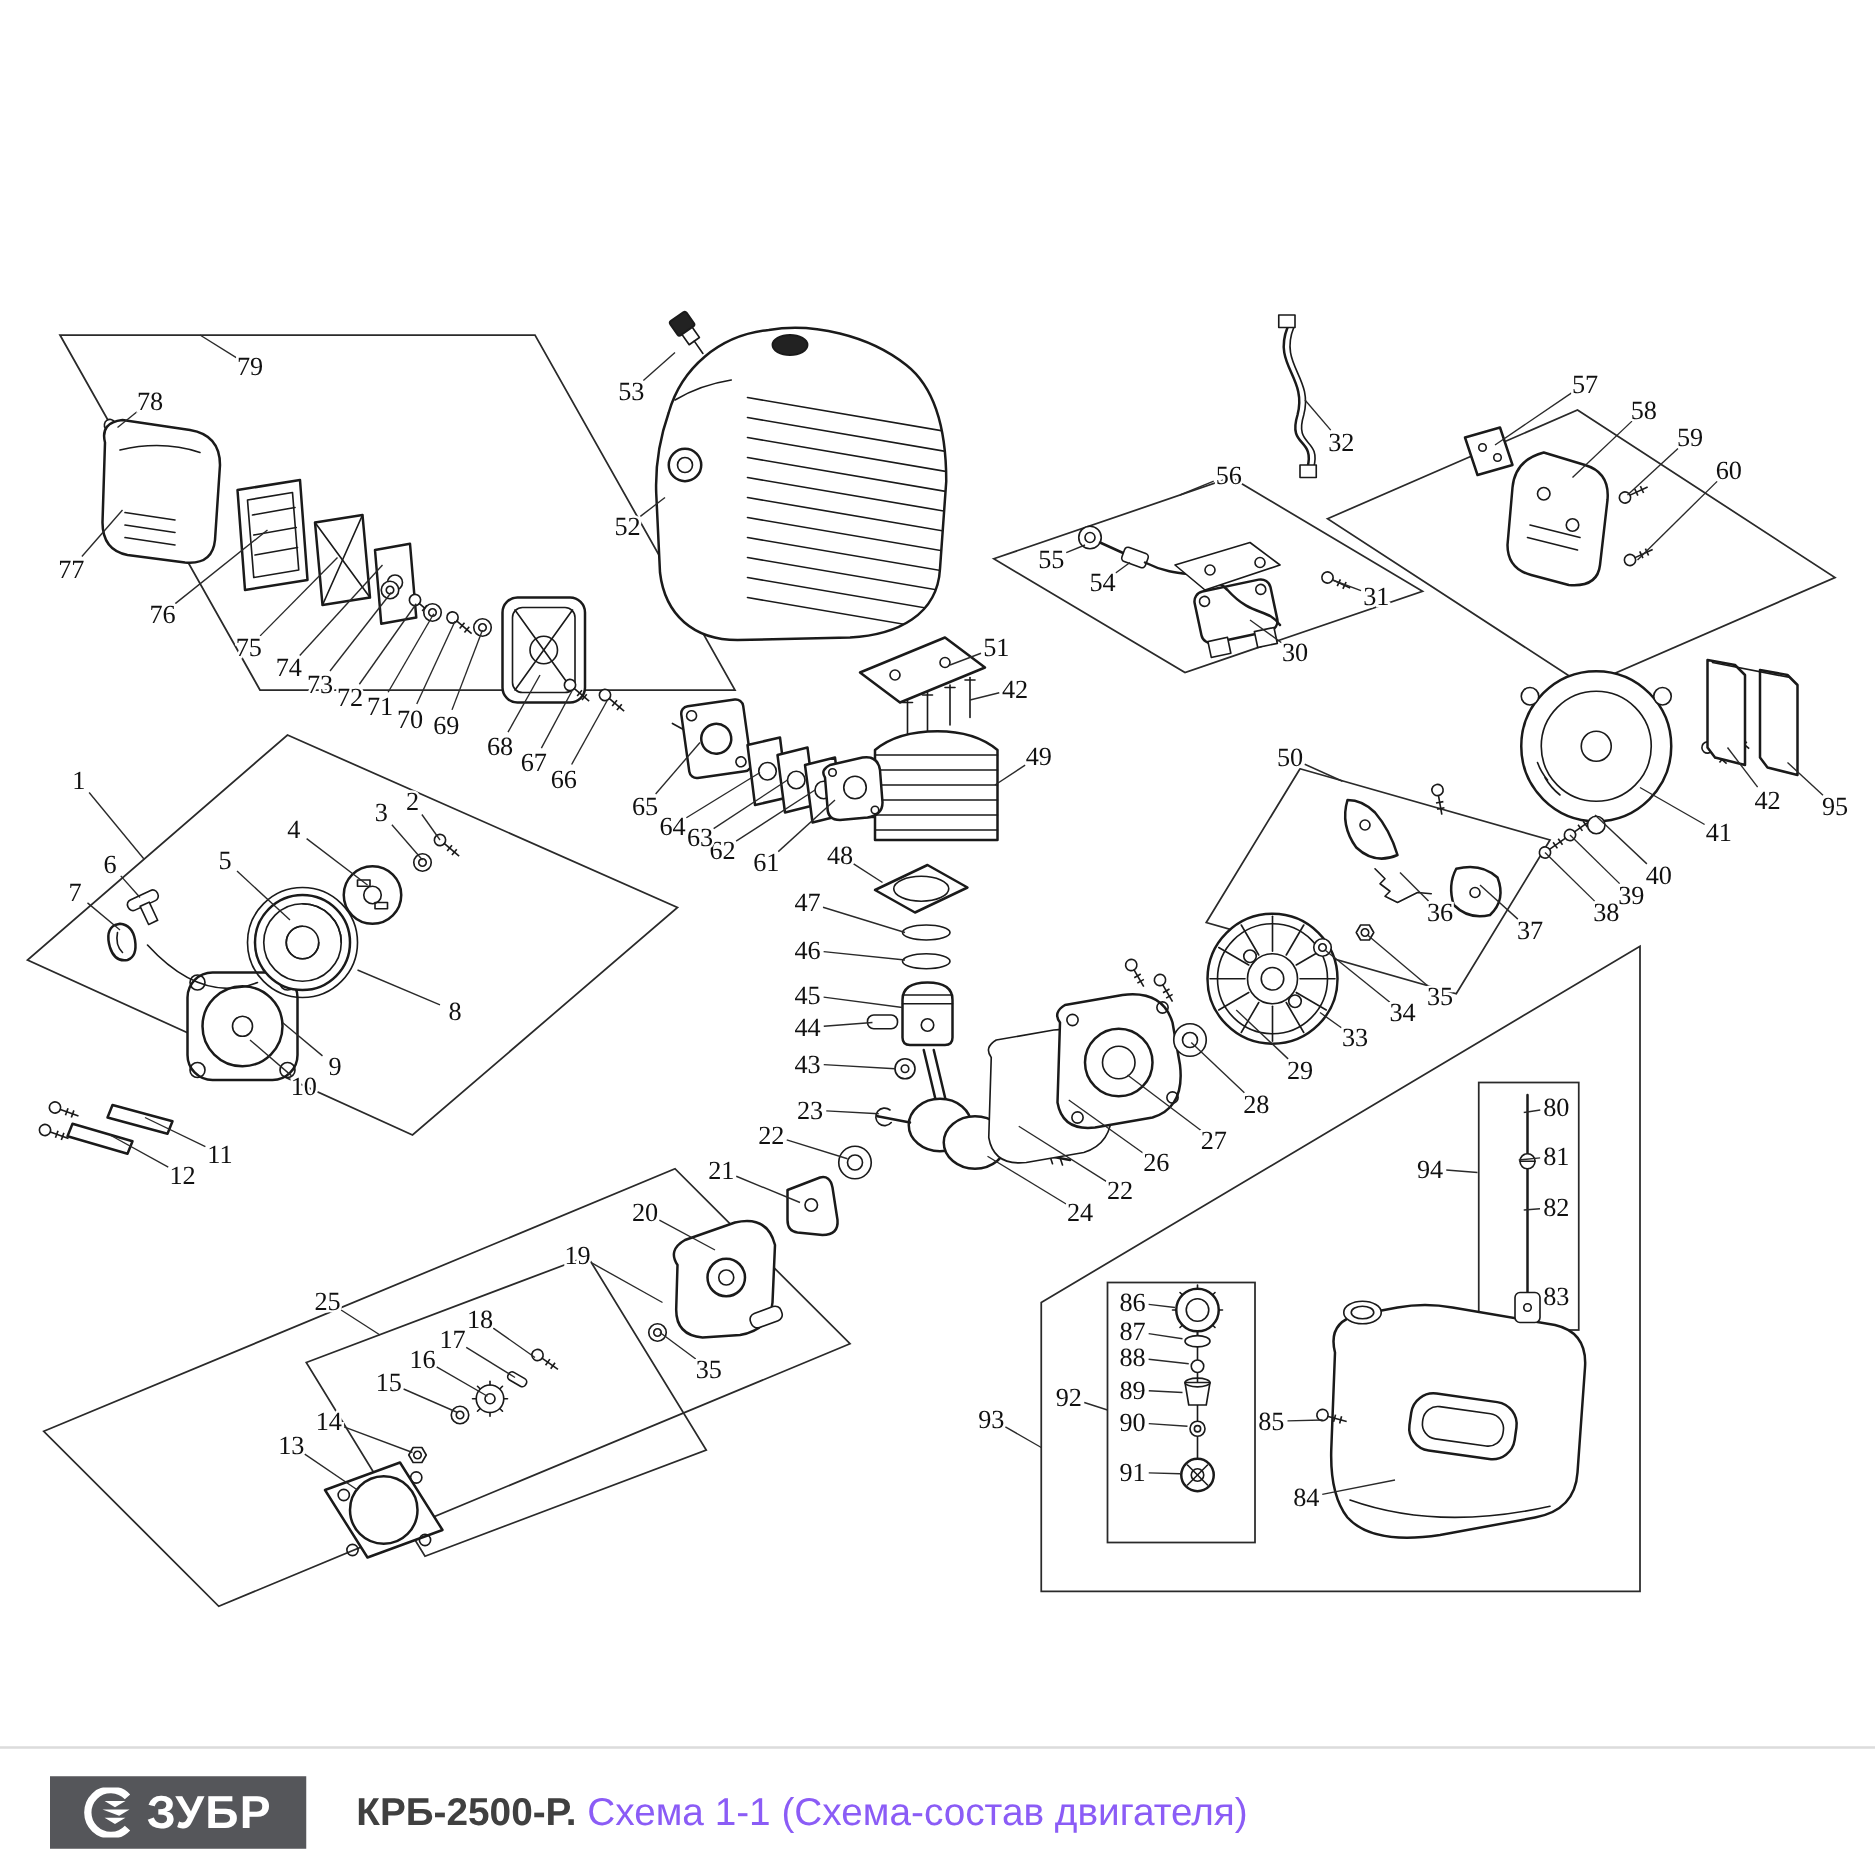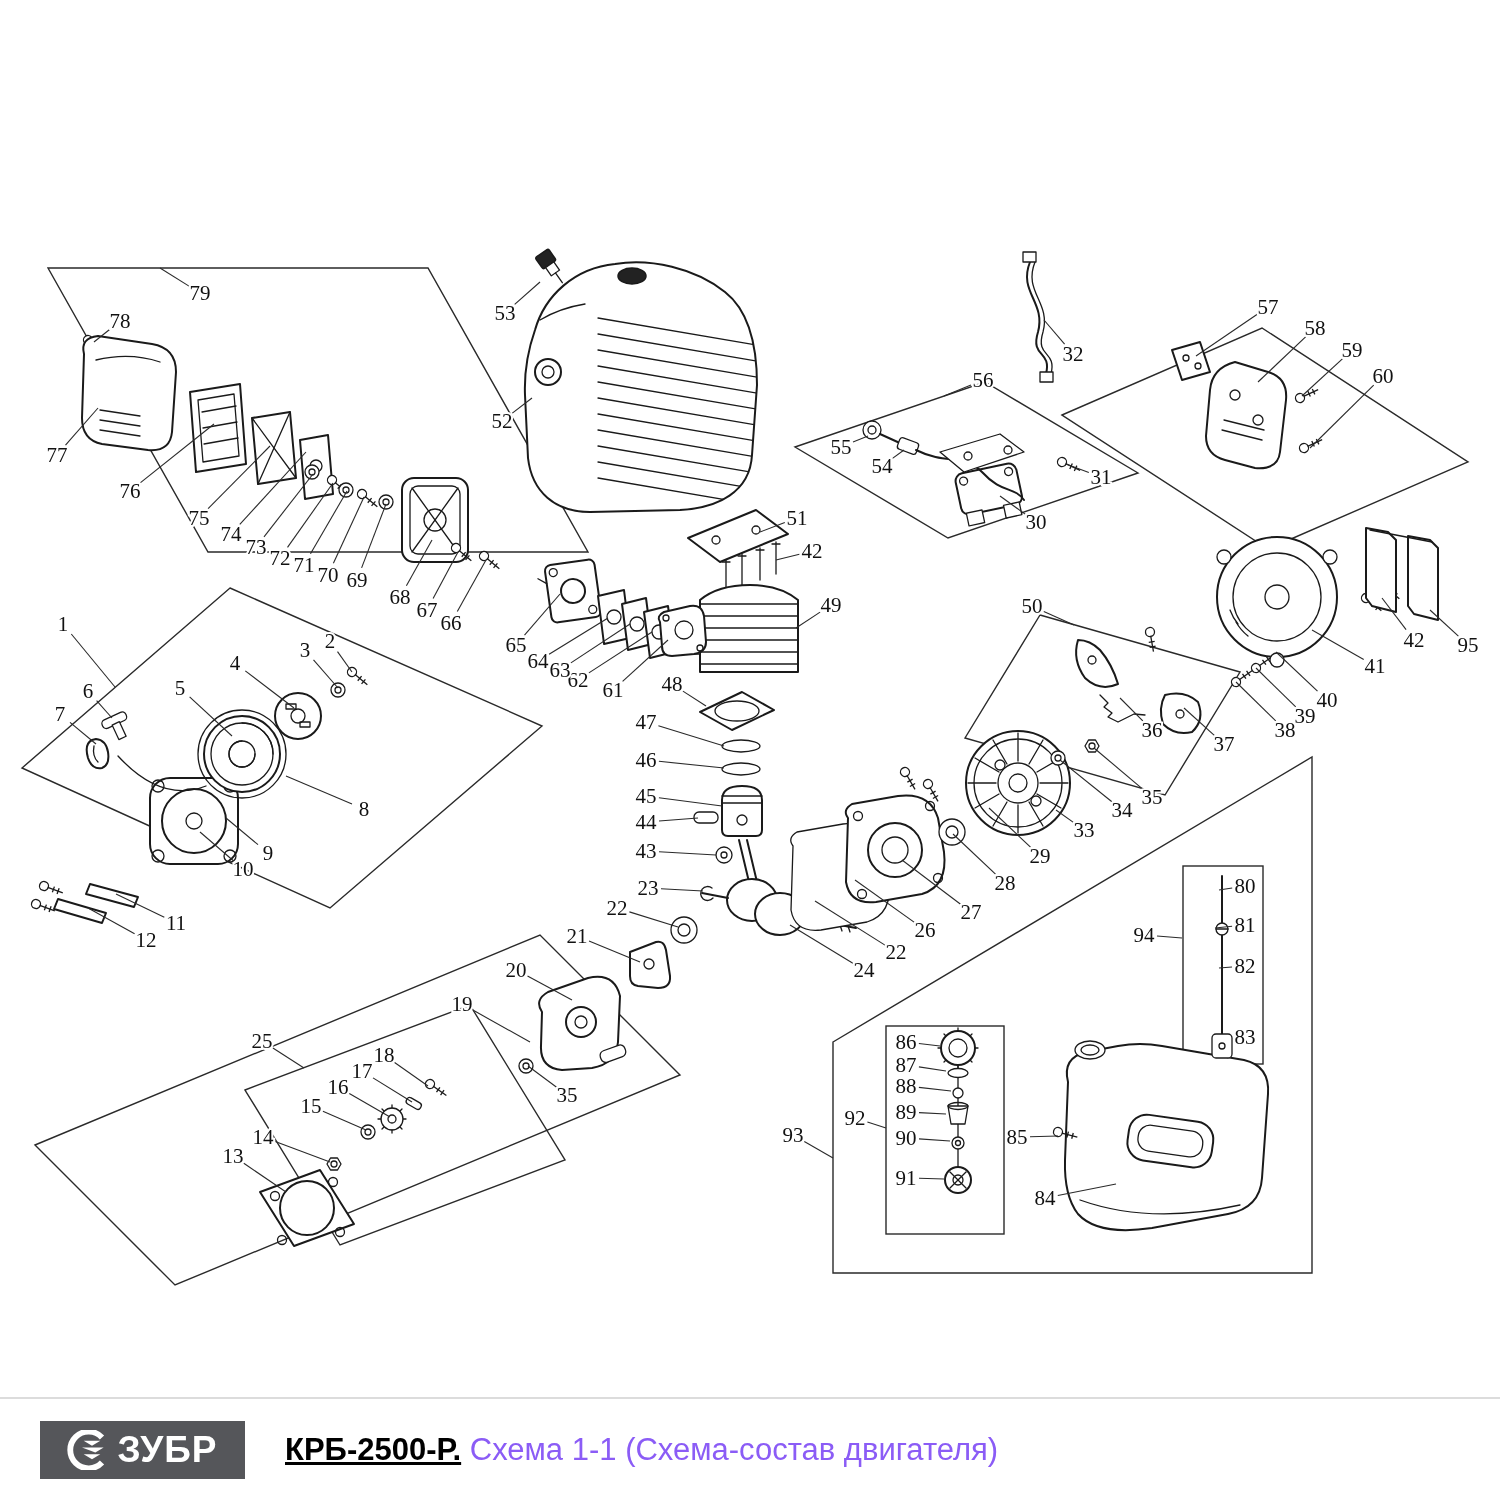--- a/index.html
+++ b/index.html
@@ -16,21 +16,21 @@
   text.lbl{font:21px "Liberation Serif","DejaVu Serif",serif;fill:#111;
            paint-order:stroke;stroke:#fff;stroke-width:4px;}
   
   .footer{position:absolute;left:0;right:0;bottom:0;height:103px;
           border-top:2px solid #dcdcdc;display:flex;align-items:center;
           padding-left:40px;box-sizing:border-box;gap:40px;background:#fff;text-align:center;}
   .logo{width:205px;height:58px;display:flex;align-items:center;justify-content:center;
         gap:10px;color:#fff;font-weight:bold;font-size:37px;letter-spacing:1px;
         font-family:"Liberation Sans",sans-serif;flex:0 0 auto;}
   .caption{font-size:31px;white-space:nowrap;}
-  .caption .model{font-weight:bold;color:#000000;text-decoration:underline;}
+  .caption .model{font-weight:bold;color:#404040;}
   .caption .subtitle{font-weight:normal;color:#8b5cf6;}
 </style>
 </head>
 <body>
 
 <div class="page">
 
 <svg class="diagram" width="1500" height="1397" viewBox="0 0 1500 1397">
   <defs>
     <path id="covbody" d="M535,330 C545,295 575,268 615,264 C650,258 695,268 725,292 C748,310 757,345 757,385 L752,455 C750,492 718,508 680,510 L590,512 C555,512 532,492 528,458 L525,395 C524,370 528,350 535,330 Z"></path>

